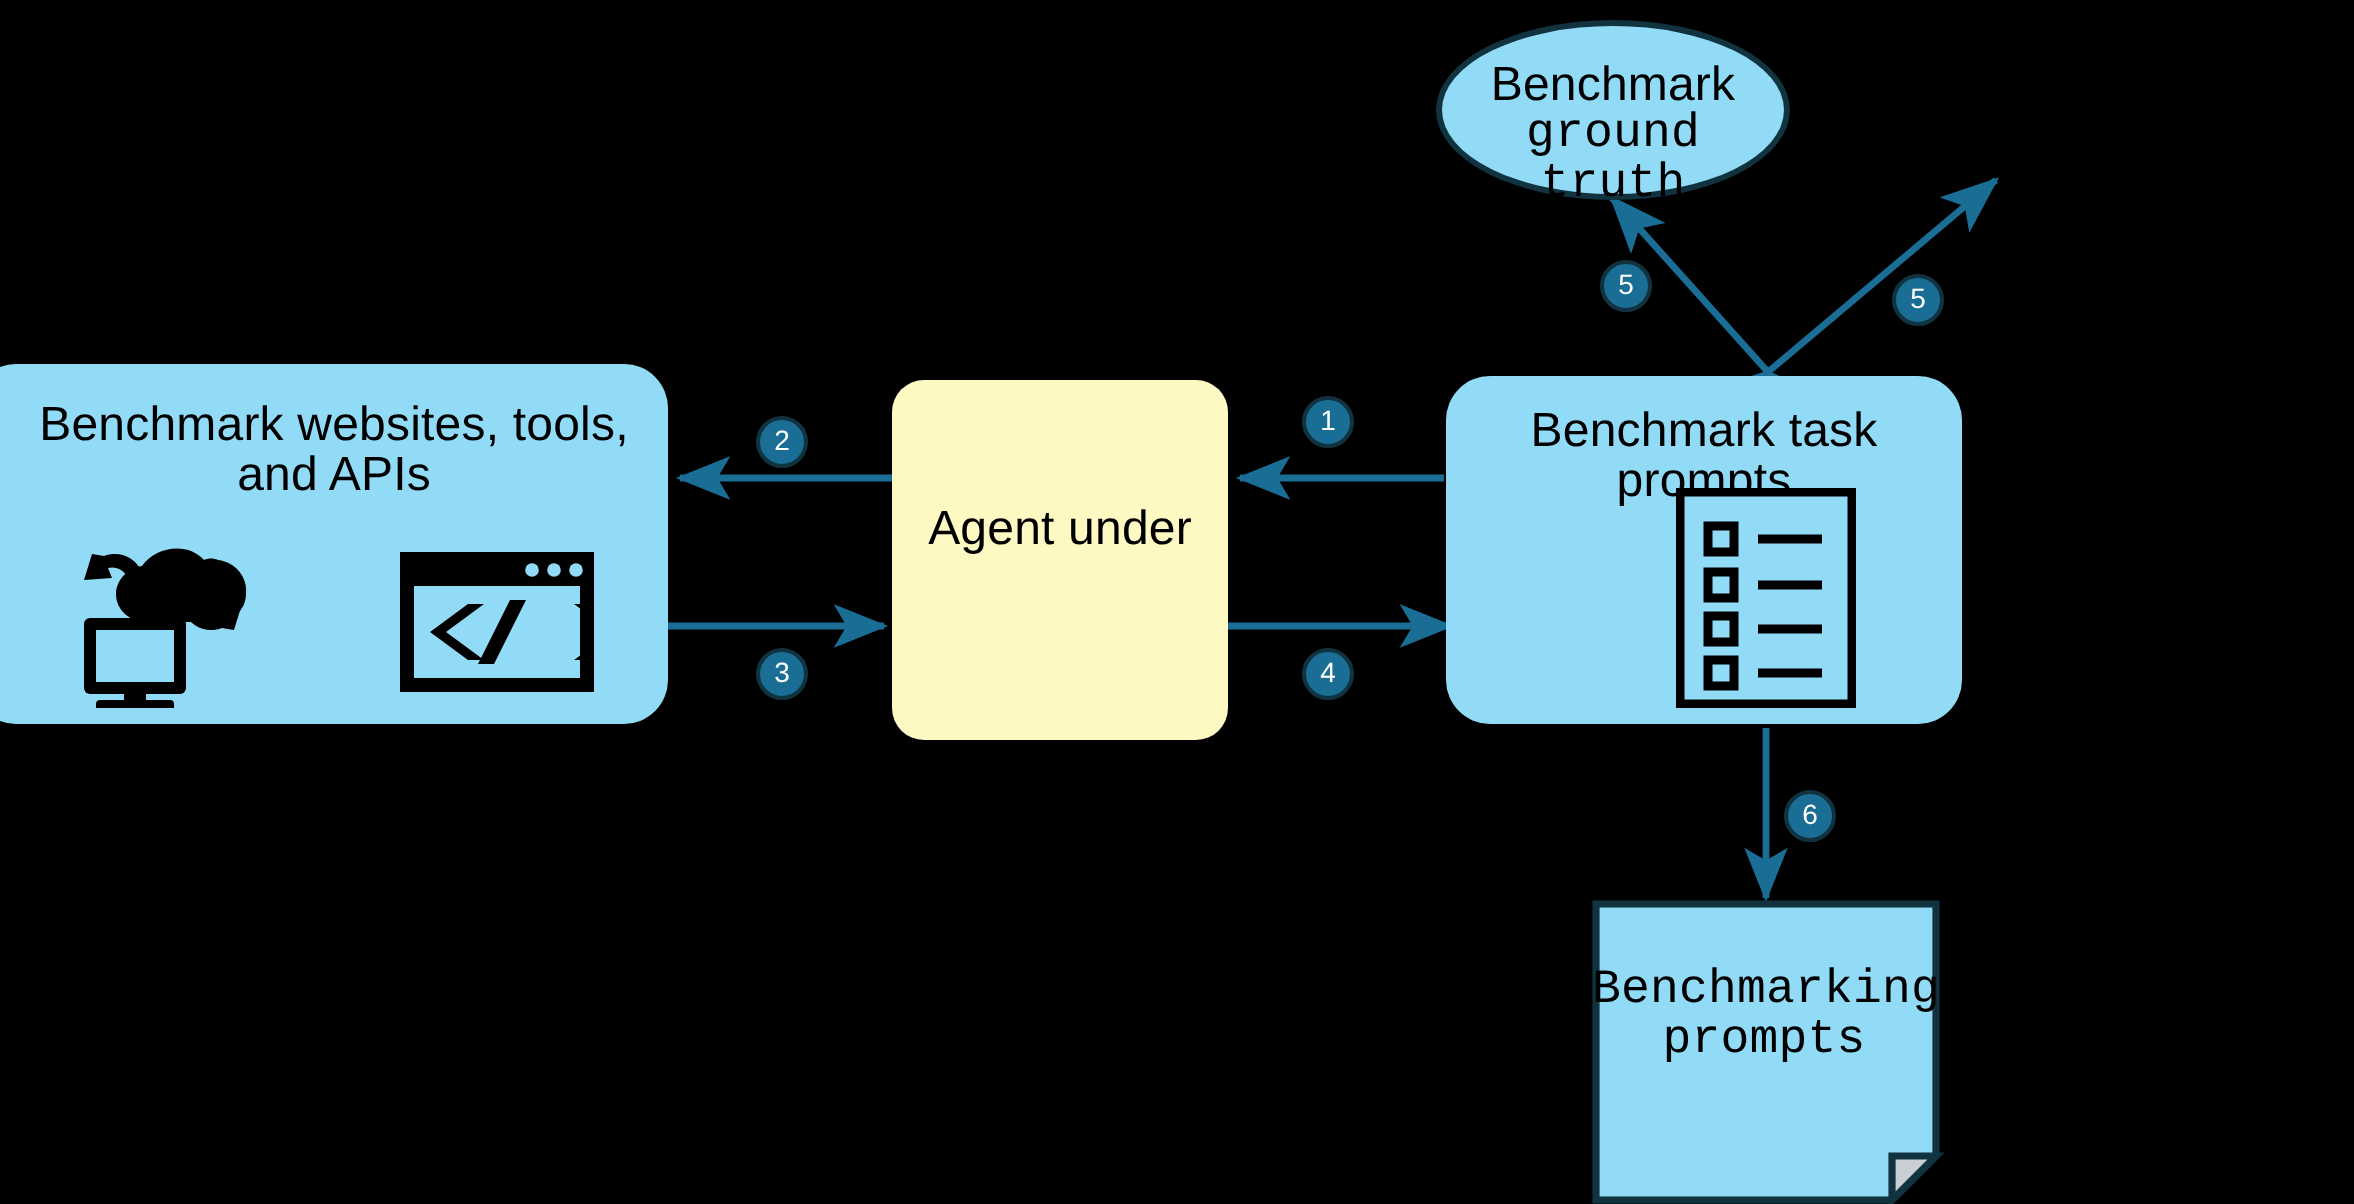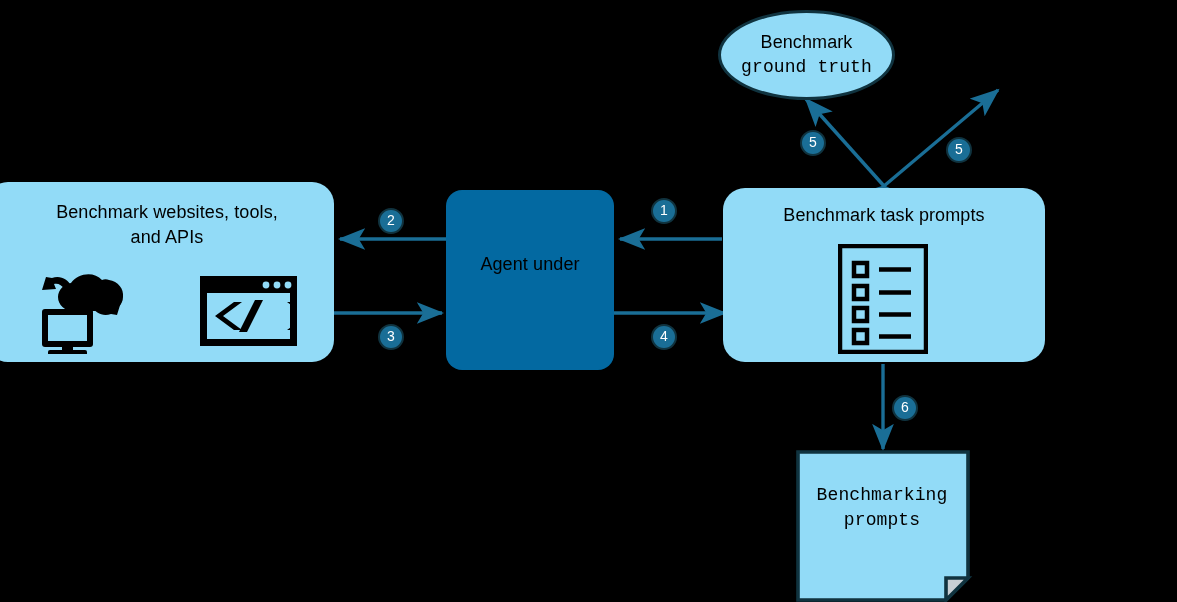--- a/index.html
+++ b/index.html
@@ -7,24 +7,24 @@
     position:relative;width:1177px;height:602px;background:#000000;
     font-family:"Liberation Sans","DejaVu Sans",sans-serif;
     overflow:hidden;
   }
   .node{position:absolute;box-sizing:border-box;}
   .rrect{
     background:#92DBF7;border-radius:22px;
   }
   .label{
     position:absolute;left:0;right:0;text-align:center;color:#000000;
-    font-size:18px;line-height:25px;font-weight:400;letter-spacing:.1px;
+    font-size:24px;line-height:25px;font-weight:400;letter-spacing:.1px;
   }
   .pinkbox{
-    background:#0369a1;border-radius:16px;
+    background:#fef9c3;border-radius:16px;
   }
   .ellipse{
     background:#92DBF7;border:3px solid #10333F;border-radius:50%;
   }
   .badge{
     position:absolute;width:26px;height:26px;border-radius:50%;
     background:#1A6E96;border:2.5px solid #10333F;box-sizing:border-box;
     color:#ffffff;font-size:14px;line-height:21px;text-align:center;
     font-family:"Liberation Sans","DejaVu Sans",sans-serif;
   }
@@ -102,21 +102,21 @@
         <polygon points="63,26 71,26 52,40 71,54 63,54 44,40" transform="translate(38,0) scale(-1,1) translate(-120,0)"></polygon>
         <polygon points="55,24 63,24 47,56 39,56"></polygon>
       </g>
     </svg>
   </div>
 
   <div class="node pinkbox" style="left:446px;top:190px;width:168px;height:180px;">
     <div class="label" style="top:62px;">Agent under</div>
   </div>
 
-  <div class="node rrect" style="left:723px;top:188px;width:322px;height:174px;">
+  <div class="node rrect" style="left:723px;top:188px;width:258px;height:174px;">
     <div class="label" style="top:15px;">Benchmark task prompts</div>
 
     <svg style="position:absolute;left:115px;top:56px;" width="90" height="110" viewBox="0 0 90 110">
       <rect x="2" y="2" width="86" height="106" fill="#92DBF7" stroke="#000000" stroke-width="4.5"></rect>
       <g fill="none" stroke="#000000" stroke-width="4.5">
         <rect x="16" y="19" width="13" height="13"></rect>
         <rect x="16" y="42" width="13" height="13"></rect>
         <rect x="16" y="64" width="13" height="13"></rect>
         <rect x="16" y="86" width="13" height="13"></rect>
         <line x1="41" y1="25.5" x2="73" y2="25.5"></line>

